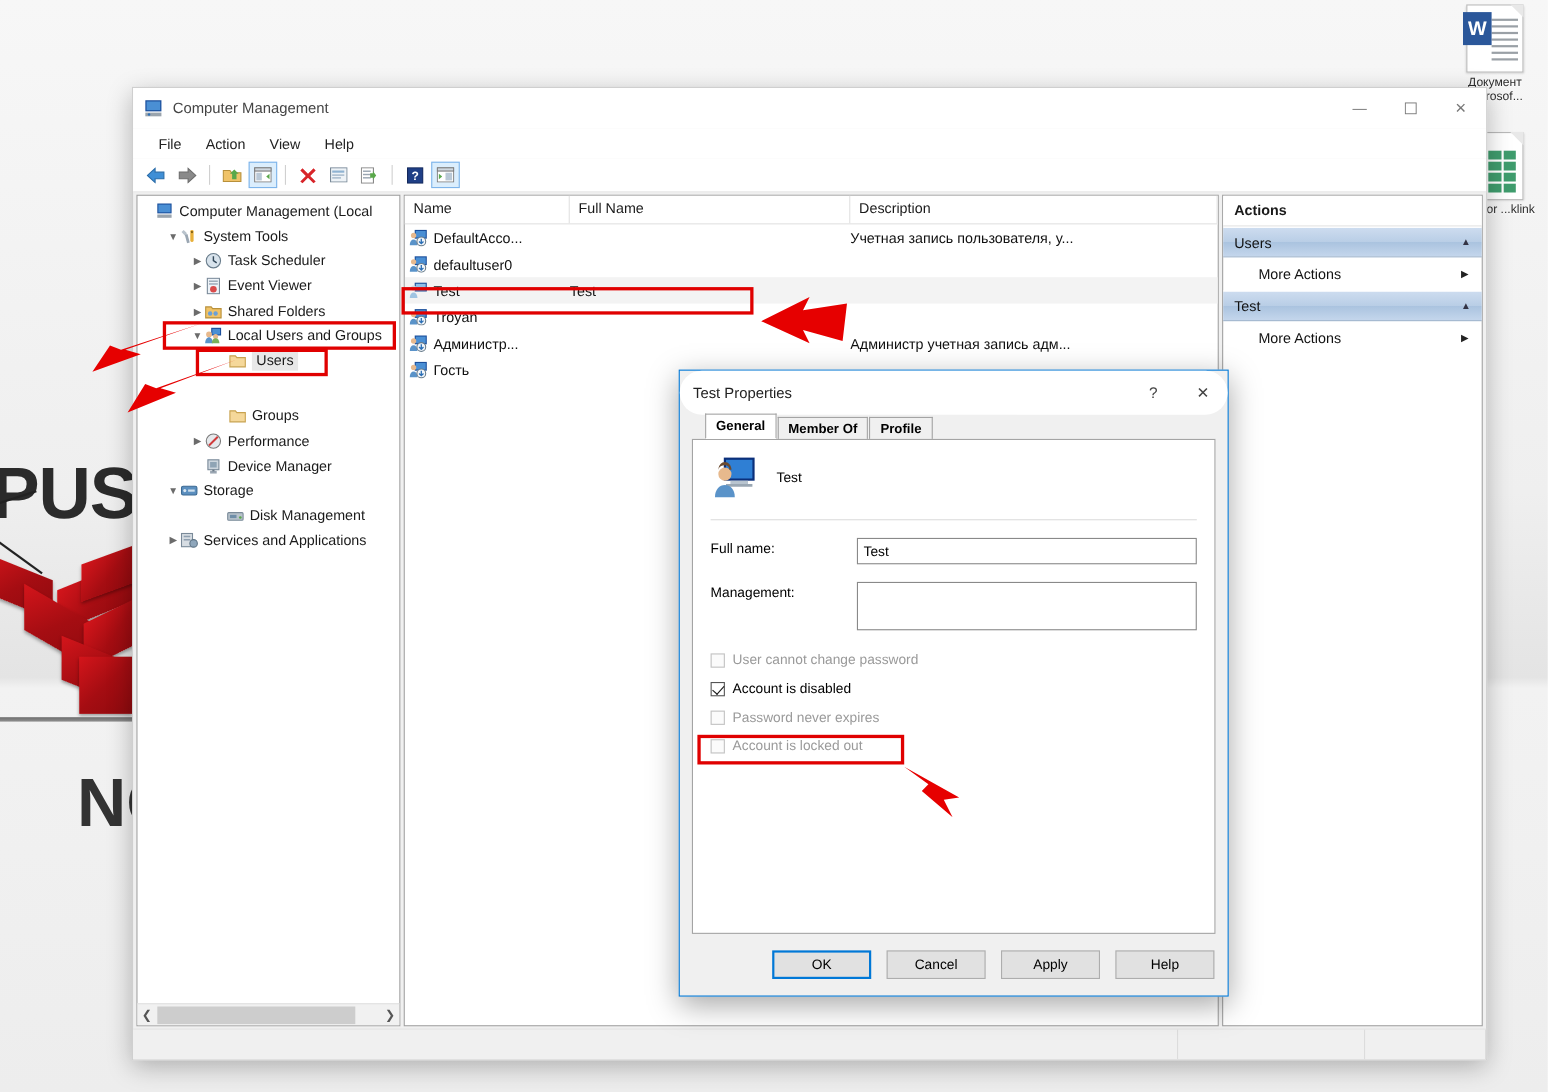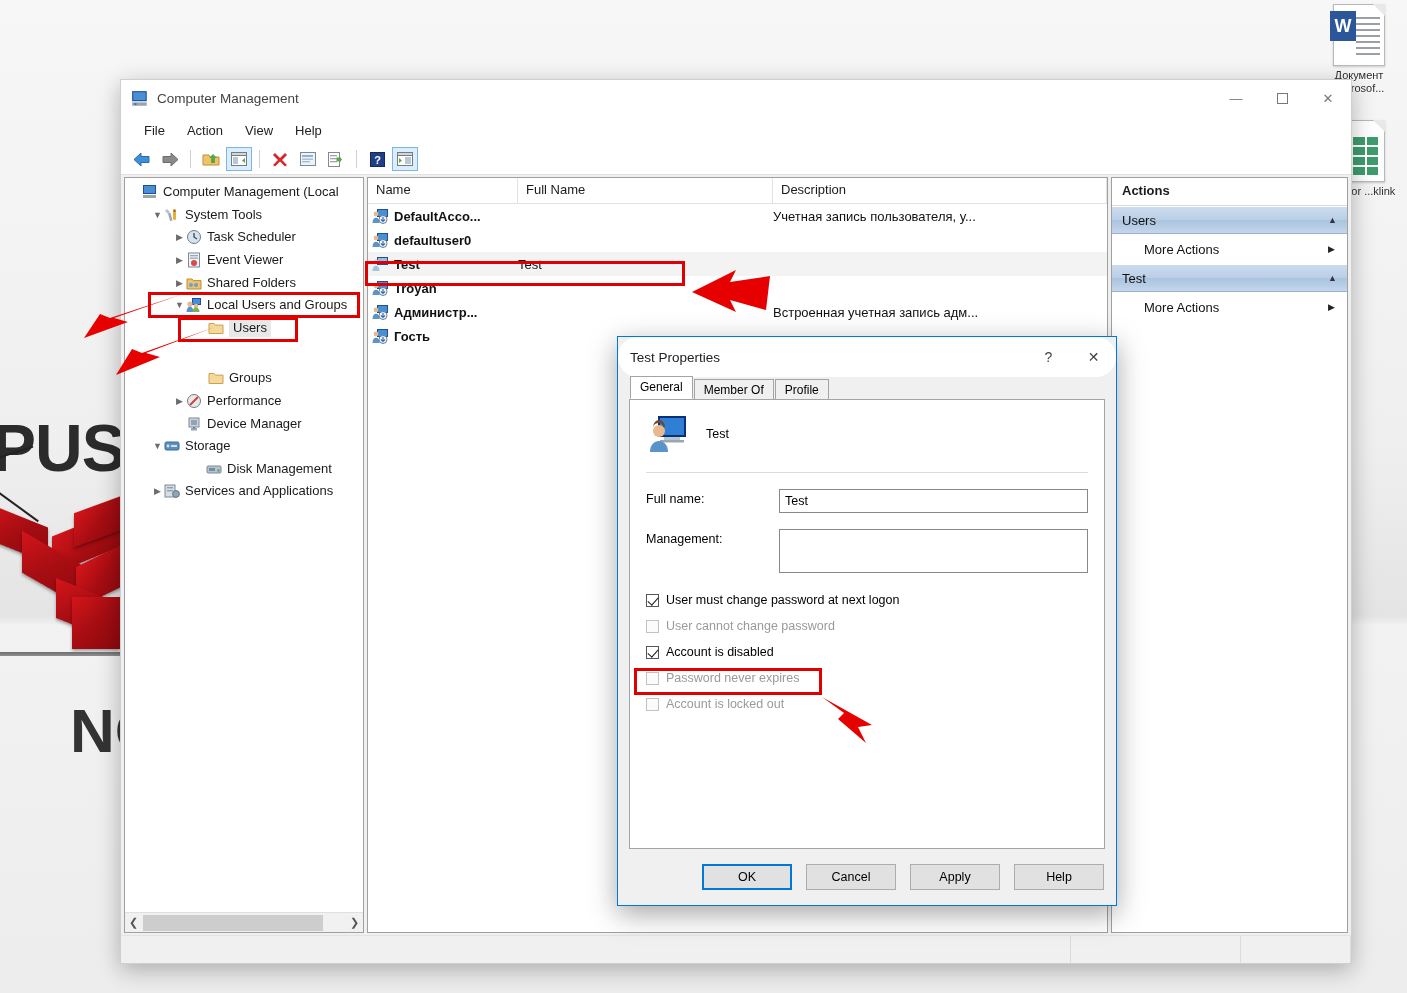--- a/index.html
+++ b/index.html
@@ -134,21 +134,21 @@
   .hscroll .arw { width:17px; height:18px; display:flex; align-items:center; justify-content:center;
                   color:#555; font-size:11px; }
   .hscroll .thumb { height:16px; background:#cdcdcd; flex:none; margin-left:1px; }
 
   
   .lhdr { height:26px; display:flex; border-bottom:1px solid #e2e2e2; background:#fff; flex:none; }
   .lhdr div { font-size:13px; color:#1a1a1a; padding:4px 8px; border-right:1px solid #e2e2e2; }
   .lbody { flex:1; position:relative; overflow:hidden; }
   .lrow { height:24px; display:flex; align-items:center; font-size:13px; color:#111; }
   .lrow.sel { background:#f3f3f3; }
-  .cell-name { width:150px; display:flex; align-items:center; padding-left:4px;font-weight:bold; }
+  .cell-name { width:150px; display:flex; align-items:center; padding-left:4px; }
   .cell-full { width:255px; }
   .cell-desc { flex:1; overflow:hidden; white-space:nowrap; }
   .uico { width:17px; height:16px; margin-right:5px; flex:none; }
 
   
   .act-title { height:28px; padding:5px 10px; font-size:13px; font-weight:bold; color:#1a1a1a;
                border-bottom:1px solid #dcdcdc; background:#fff; }
   .act-group {
     height:28px; display:flex; align-items:center; padding:0 10px; font-size:13px; color:#111;
     background: linear-gradient(180deg,#cddcef 0%, #b9cee6 50%, #aac3df 51%, #c4d6ec 100%);
@@ -168,21 +168,21 @@
     box-shadow: 0 8px 26px rgba(0,0,0,.35);
     display:flex; flex-direction:column;
     font-size:12.5px; color:#000;
   }
   .dlg-title { height:40px; background:#fff; display:flex; align-items:center; padding-left:12px; flex:none;border-radius:20px; }
   .dlg-title .txt { font-size:13.5px; color:#222; }
   .dlg-title .btns { margin-left:auto; display:flex; }
   .dlg-title .btns div { width:45px; height:40px; display:flex; align-items:center; justify-content:center;
                          color:#444; font-size:14px; }
 
-  .tabstrip { display:flex; padding-left:12px; flex:none; height:22px; align-items:flex-end; }
+  .tabstrip { display:flex; padding-left:23px; flex:none; height:22px; align-items:flex-end;font-weight:bold; }
   .tab { padding:3px 9px 3px; font-size:12px; background:#f0f0f0; border:1px solid #a4a4a4;
          border-bottom:none; margin-right:1px; position:relative; top:1px; }
   .tab.active { background:#fff; border-bottom:1px solid #fff; z-index:2; padding-bottom:4px; top:0; }
 
   .dlg-body { flex:1; background:#fff; border:1px solid #a4a4a4; margin:0 11px; padding:14px 16px;
               position:relative; min-height:0; }
   .user-head { display:flex; align-items:center; gap:18px; padding-bottom:18px; border-bottom:1px solid #dcdcdc; }
   .bigico { width:42px; height:40px; flex:none; }
   .frow { display:flex; align-items:flex-start; margin-top:16px; }
   .flabel { width:133px; padding-top:3px; font-size:12.5px; }
@@ -590,21 +590,21 @@
                 <rect x="5" y="1" width="11" height="8" fill="#1b4f9c"></rect>
                 <rect x="6" y="2" width="9" height="6" fill="#4a8fd4"></rect>
                 <circle cx="4" cy="6" r="2.4" fill="#e7b98d"></circle>
                 <path d="M0.5 15 c0-3.4 1.6-5.2 3.5-5.2 s3.5 1.8 3.5 5.2 z" fill="#5a93c9"></path>
                 <circle cx="11" cy="11.5" r="4" fill="#f2f6fa" stroke="#6a7d8c"></circle>
                 <path d="M11 9 v4 M9 11.5 l2 2 l2-2" stroke="#2b6fb5" stroke-width="1.2" fill="none"></path>
               </svg>
               <span>Администр...</span>
             </div>
             <div class="cell-full"></div>
-            <div class="cell-desc">Встроенная учетная запись адм...</div>
+            <div class="cell-desc">Администр учетная запись адм...</div>
           </div>
           <div class="lrow">
             <div class="cell-name">
               <svg class="uico" viewBox="0 0 17 16">
                 <rect x="5" y="1" width="11" height="8" fill="#1b4f9c"></rect>
                 <rect x="6" y="2" width="9" height="6" fill="#4a8fd4"></rect>
                 <circle cx="4" cy="6" r="2.4" fill="#e7b98d"></circle>
                 <path d="M0.5 15 c0-3.4 1.6-5.2 3.5-5.2 s3.5 1.8 3.5 5.2 z" fill="#5a93c9"></path>
                 <circle cx="11" cy="11.5" r="4" fill="#f2f6fa" stroke="#6a7d8c"></circle>
                 <path d="M11 9 v4 M9 11.5 l2 2 l2-2" stroke="#2b6fb5" stroke-width="1.2" fill="none"></path>
@@ -681,24 +681,20 @@
           <div class="flabel">Full name:</div>
           <input class="finput" type="text" value="Test" style="">
         </div>
         <div class="frow">
           <div class="flabel">Management:</div>
           <input class="finput tall" type="text" style="">
         </div>
       </div>
 
     <div id="checkRows" style="margin-top:20px;">
-        <div class="cbrow">
-          <span class="cbox checked"></span>
-          <span>User must change password at next logon</span>
-        </div>
         <div class="cbrow dis">
           <span class="cbox"></span>
           <span>User cannot change password</span>
         </div>
         <div class="cbrow">
           <span class="cbox checked"></span>
           <span>Account is disabled</span>
         </div>
         <div class="cbrow dis">
           <span class="cbox"></span>

